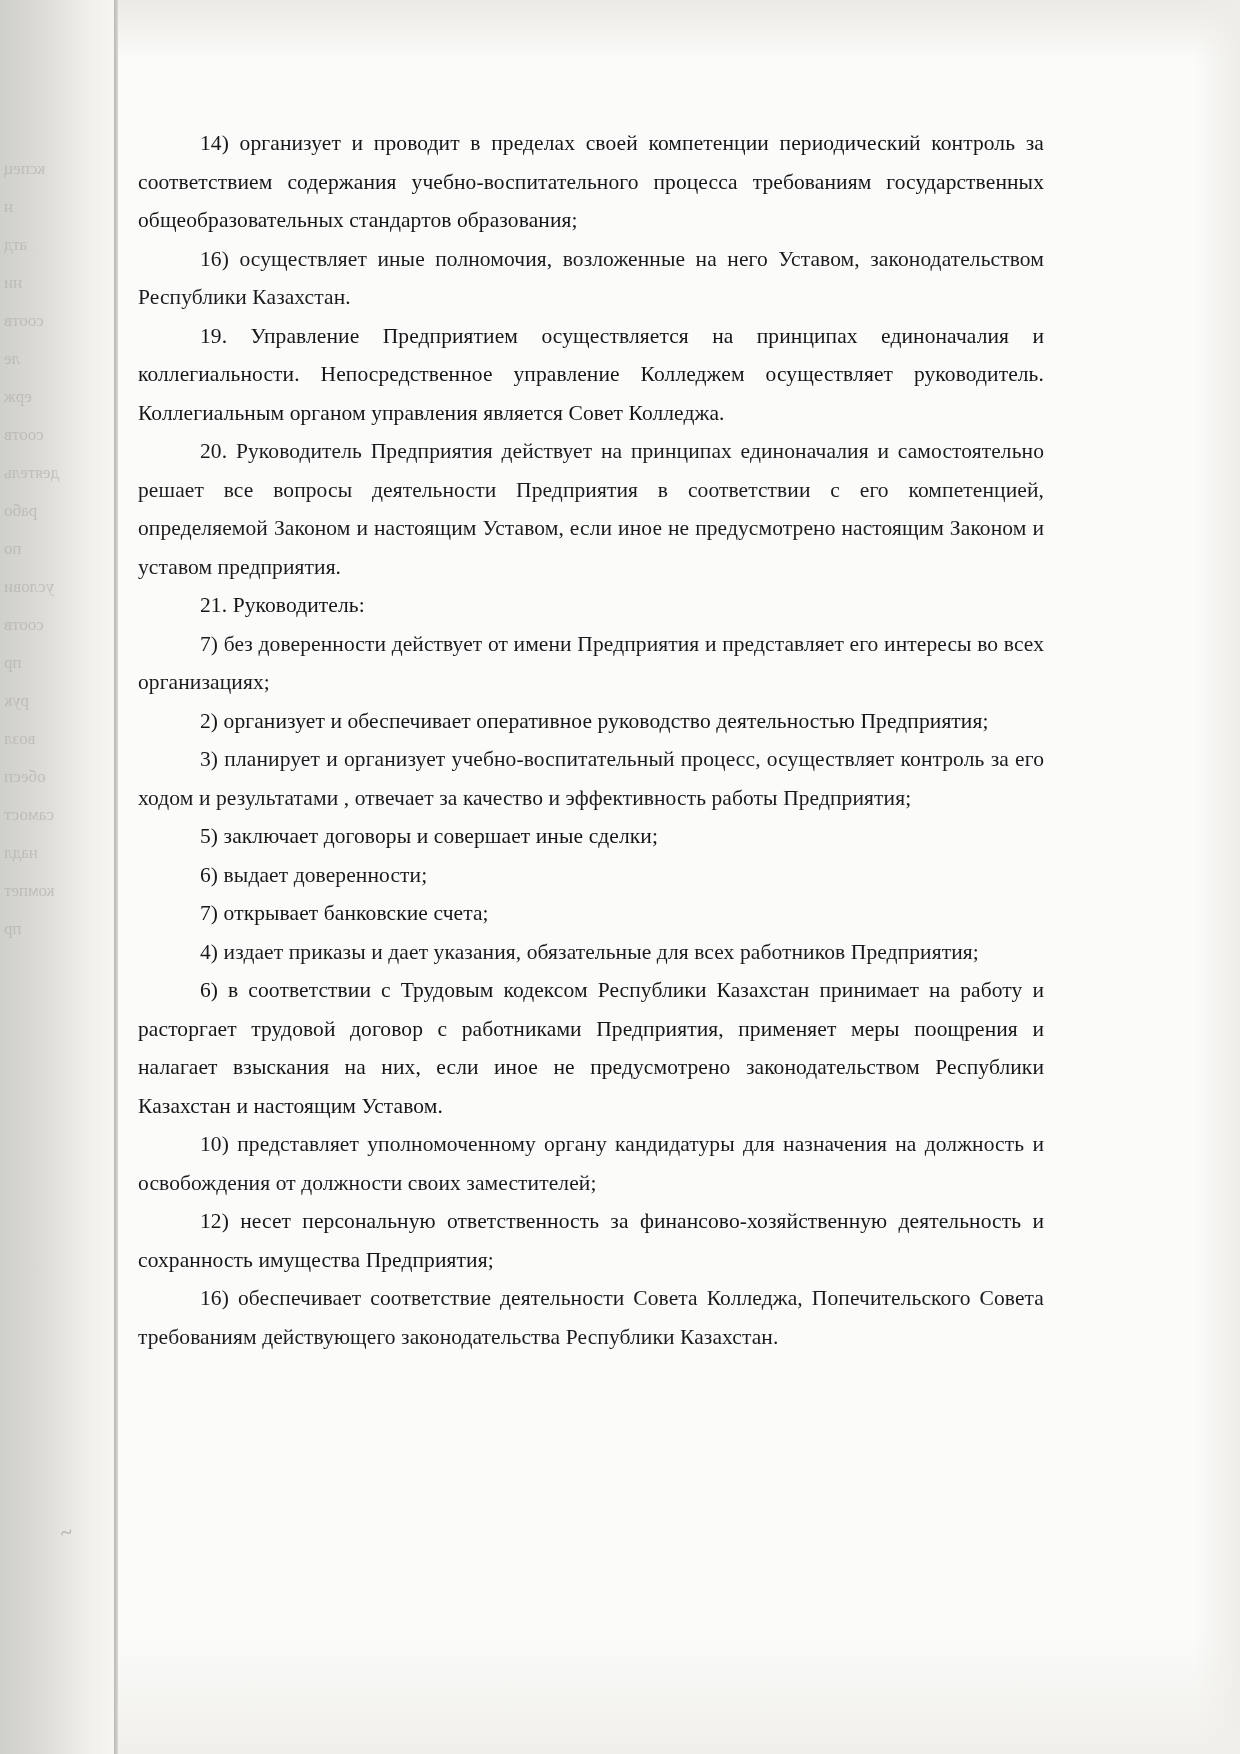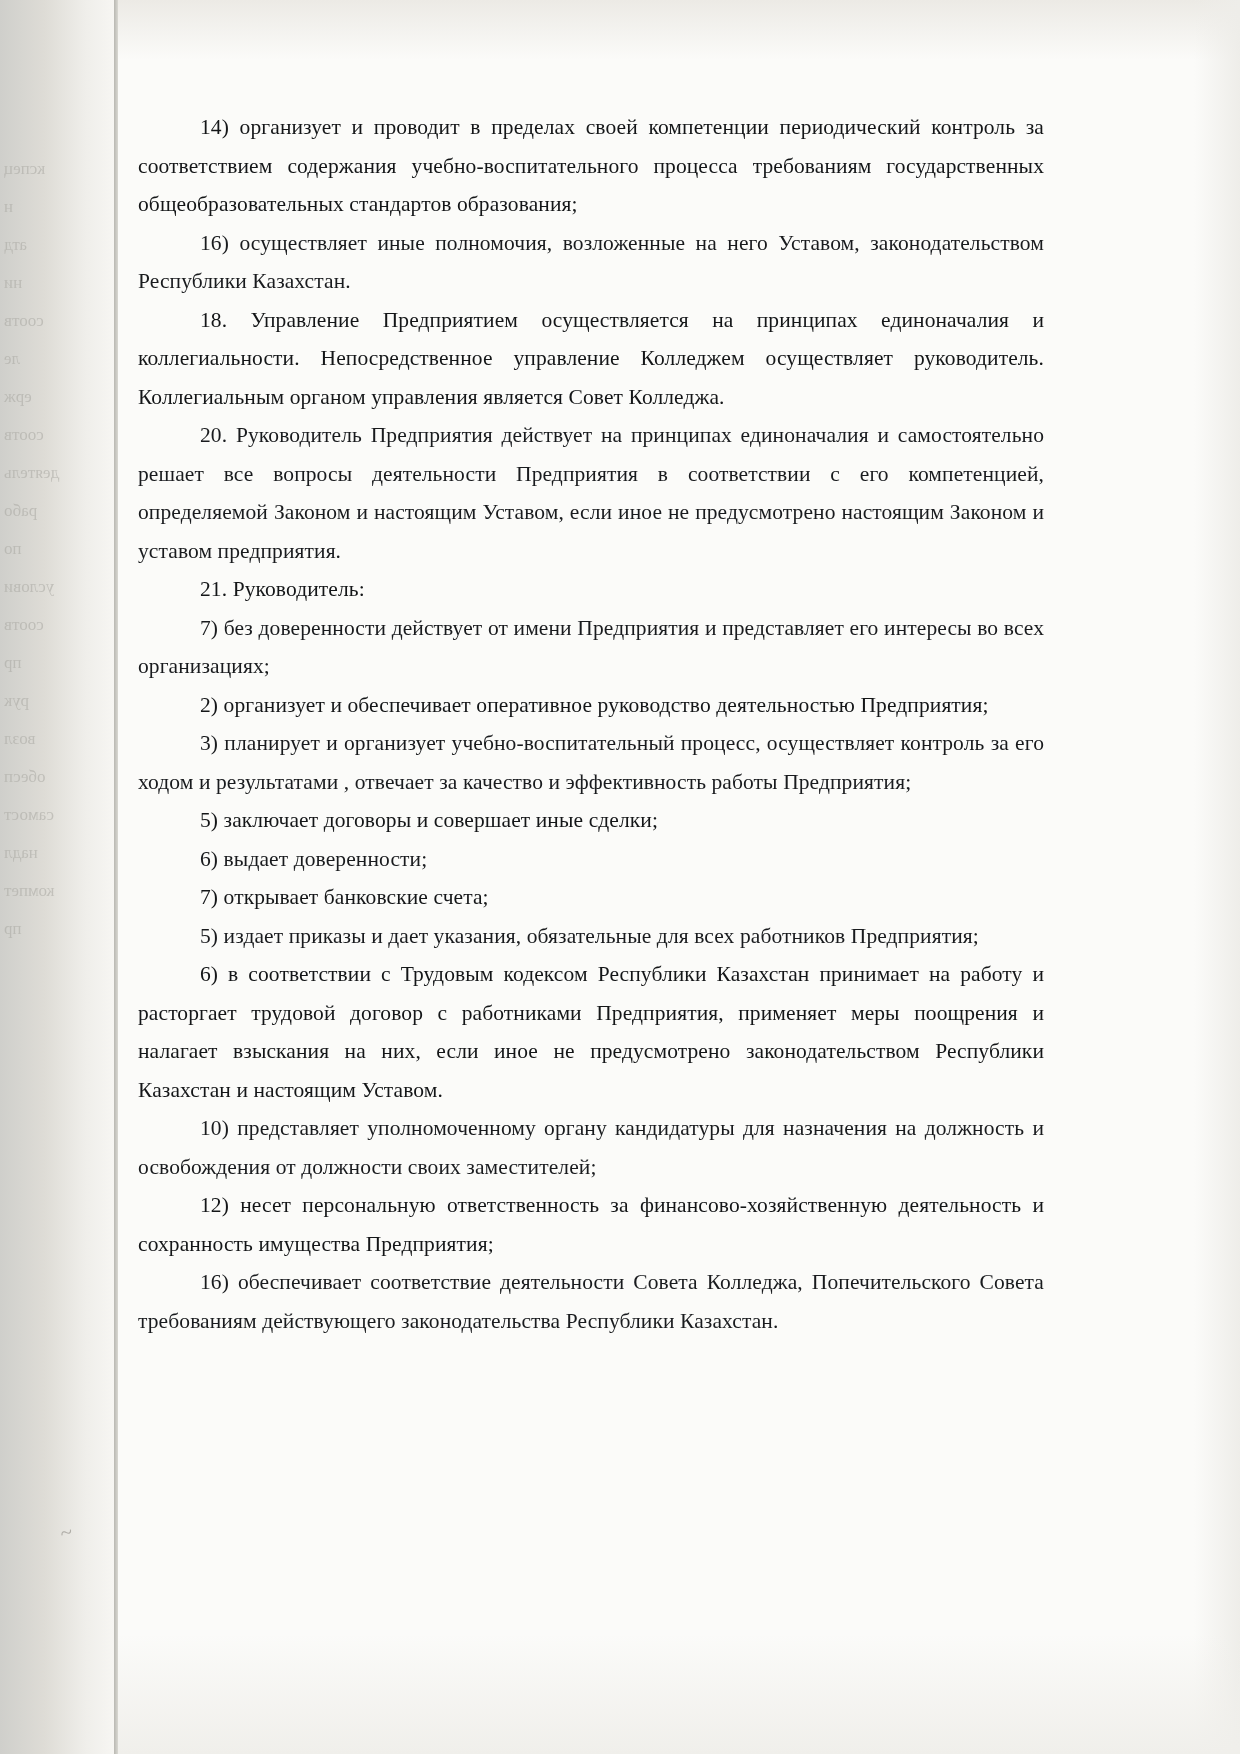--- a/index.html
+++ b/index.html
@@ -85,21 +85,21 @@
     top: 0;
     width: 46px;
     height: 1754px;
     background: linear-gradient(to left, #eeede9, rgba(255,255,255,0));
     pointer-events: none;
   }
 
   .content {
     position: absolute;
     left: 138px;
-    top: 108px;
+    top: 124px;
     width: 906px;
   }
 
   p.para {
     margin: 0;
     font-size: 21.5px;
     line-height: 38.5px;
     color: #16181b;
     text-align: justify;
     text-indent: 62px;
@@ -150,30 +150,30 @@
 компет
 пр</div>
 
   <div class="paper-shade-top"></div>
   <div class="paper-shade-right"></div>
   <div class="paper-shade-bottom"></div>
 
   <div class="content" id="body-text">
       <p class="para">14) организует и проводит в пределах своей компетенции периодический контроль за соответствием содержания учебно-воспитательного процесса требованиям государственных общеобразовательных стандартов образования;</p>
       <p class="para">16) осуществляет иные полномочия, возложенные на него Уставом, законодательством Республики Казахстан.</p>
-      <p class="para">18. Управление Предприятием осуществляется на принципах единоначалия и коллегиальности. Непосредственное управление Колледжем осуществляет руководитель. Коллегиальным органом управления является Совет Колледжа.</p>
+      <p class="para">19. Управление Предприятием осуществляется на принципах единоначалия и коллегиальности. Непосредственное управление Колледжем осуществляет руководитель. Коллегиальным органом управления является Совет Колледжа.</p>
       <p class="para">20. Руководитель Предприятия действует на принципах единоначалия и самостоятельно решает все вопросы деятельности Предприятия в соответствии с его компетенцией, определяемой Законом и настоящим Уставом, если иное не предусмотрено настоящим Законом и уставом предприятия.</p>
       <p class="para">21. Руководитель:</p>
       <p class="para">7) без доверенности действует от имени Предприятия и представляет его интересы во всех организациях;</p>
       <p class="para">2) организует и обеспечивает  оперативное руководство деятельностью Предприятия;</p>
       <p class="para">3) планирует и организует учебно-воспитательный процесс, осуществляет контроль за его ходом и результатами , отвечает за качество и эффективность работы Предприятия;</p>
       <p class="para">5) заключает договоры и совершает иные сделки;</p>
       <p class="para">6) выдает доверенности;</p>
       <p class="para">7) открывает банковские счета;</p>
-      <p class="para">5) издает приказы и дает указания, обязательные для всех работников Предприятия;</p>
+      <p class="para">4) издает приказы и дает указания, обязательные для всех работников Предприятия;</p>
       <p class="para">6) в соответствии с Трудовым кодексом Республики Казахстан принимает на работу и расторгает трудовой договор с работниками Предприятия, применяет меры поощрения и налагает взыскания на них, если иное не предусмотрено законодательством Республики Казахстан и настоящим Уставом.</p>
       <p class="para">10) представляет уполномоченному органу кандидатуры для назначения на должность и освобождения от должности своих заместителей;</p>
       <p class="para">12) несет персональную ответственность за финансово-хозяйственную деятельность и сохранность имущества Предприятия;</p>
       <p class="para">16) обеспечивает соответствие деятельности Совета Колледжа, Попечительского Совета требованиям действующего законодательства Республики Казахстан.</p>
     </div>
 
   <div class="smudge">~</div>
 </div>
 
 </body></html>

